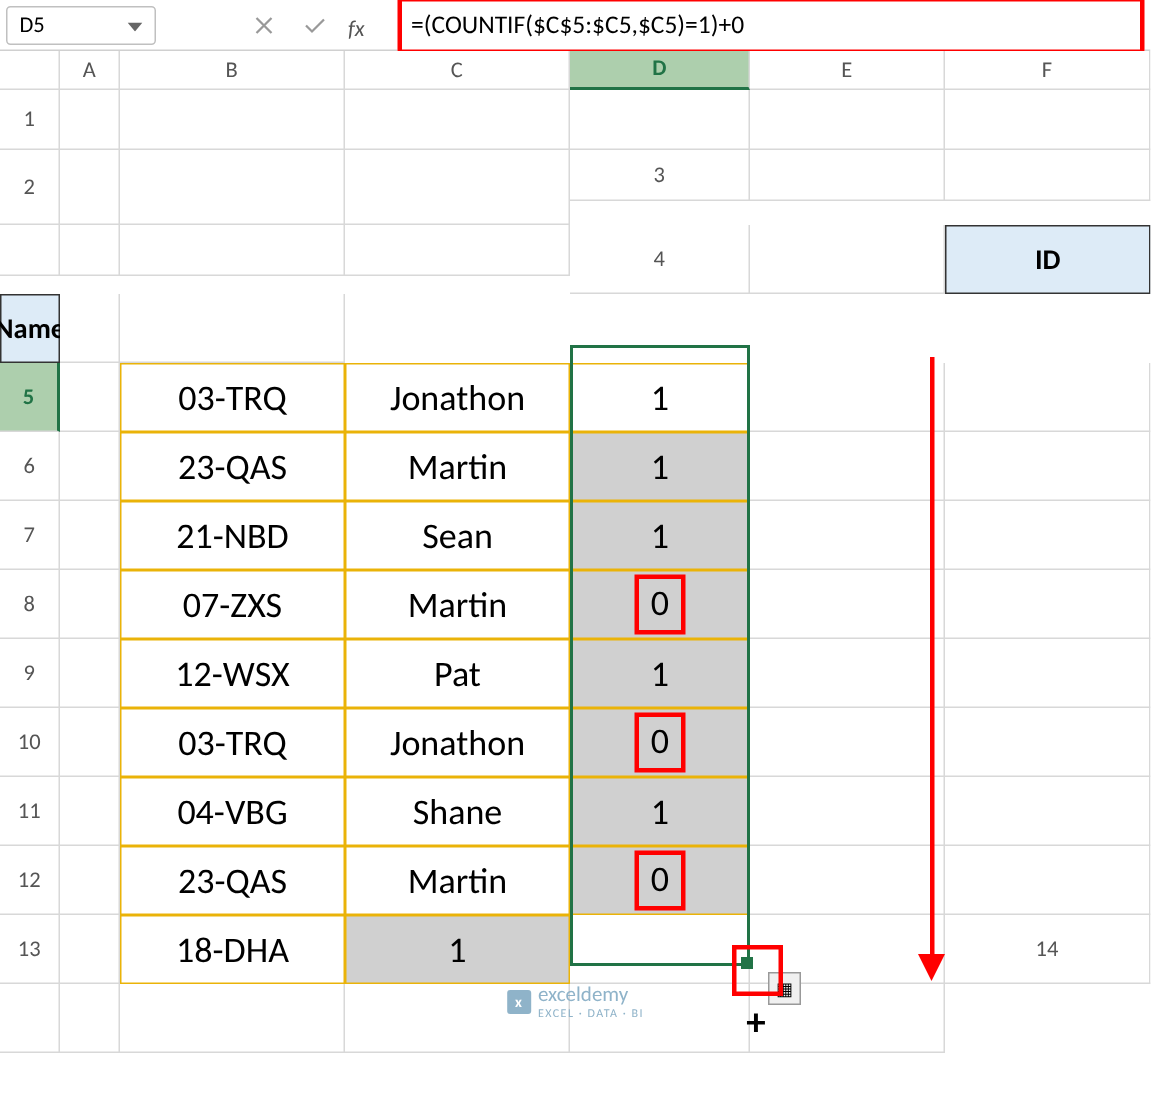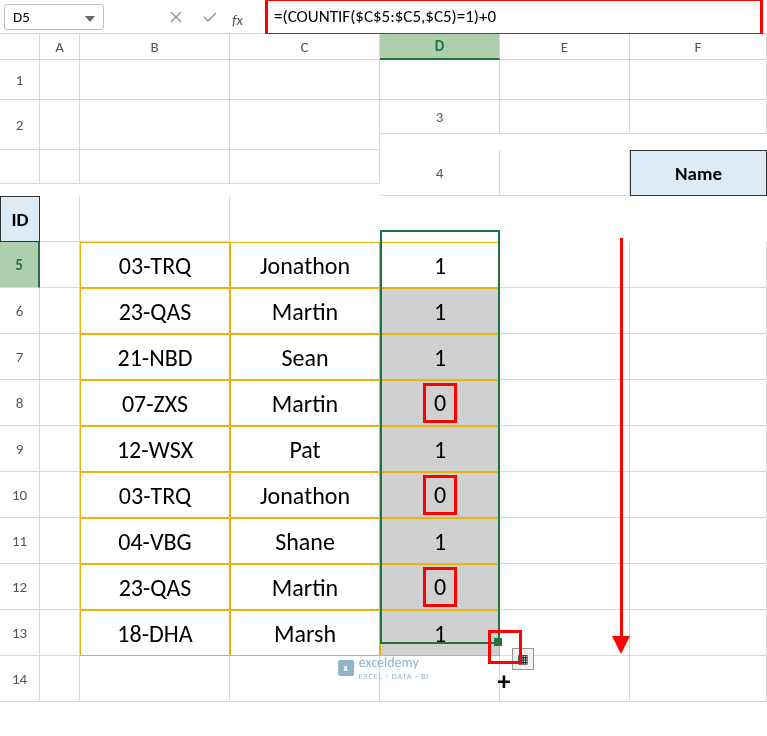--- a/index.html
+++ b/index.html
@@ -111,22 +111,22 @@
     <div class="row-header row-h-3">3</div>
     <div class="cell row-h-3"></div>
     <div class="cell row-h-3"></div>
     <div class="cell row-h-3"></div>
     <div class="cell row-h-3"></div>
     <div class="cell row-h-3"></div>
     <div class="cell row-h-3"></div>
 
     <div class="row-header row-h-4">4</div>
     <div class="cell row-h-4"></div>
+    <div class="cell row-h-4 header-cell">ID</div>
     <div class="cell row-h-4 header-cell">Name</div>
-    <div class="cell row-h-4 header-cell">ID</div>
     <div class="cell row-h-4"></div>
     <div class="cell row-h-4"></div>
   </div>
 
   <div class="grid" id="data-grid">
       <div class="row-header row-h-data active">5</div>
       <div class="cell row-h-data"></div>
       <div class="cell row-h-data data-cell">03-TRQ</div>
       <div class="cell row-h-data data-cell">Jonathon</div>
       <div class="cell row-h-data data-cell selected">1</div>
@@ -183,21 +183,20 @@
       <div class="cell row-h-data data-cell">23-QAS</div>
       <div class="cell row-h-data data-cell">Martin</div>
       <div class="cell row-h-data data-cell match-shade">
         <span class="red-box">0</span>
       </div>
       <div class="cell row-h-data"></div>
       <div class="cell row-h-data"></div>
       <div class="row-header row-h-data">13</div>
       <div class="cell row-h-data"></div>
       <div class="cell row-h-data data-cell">18-DHA</div>
-      <div class="cell row-h-data data-cell">Marsh</div>
       <div class="cell row-h-data data-cell match-shade">1</div>
       <div class="cell row-h-data"></div>
       <div class="cell row-h-data"></div>
       <div class="row-header row-h-data">14</div>
       <div class="cell row-h-data"></div>
       <div class="cell row-h-data"></div>
       <div class="cell row-h-data"></div>
       <div class="cell row-h-data"></div>
       <div class="cell row-h-data"></div>
       <div class="cell row-h-data"></div>

